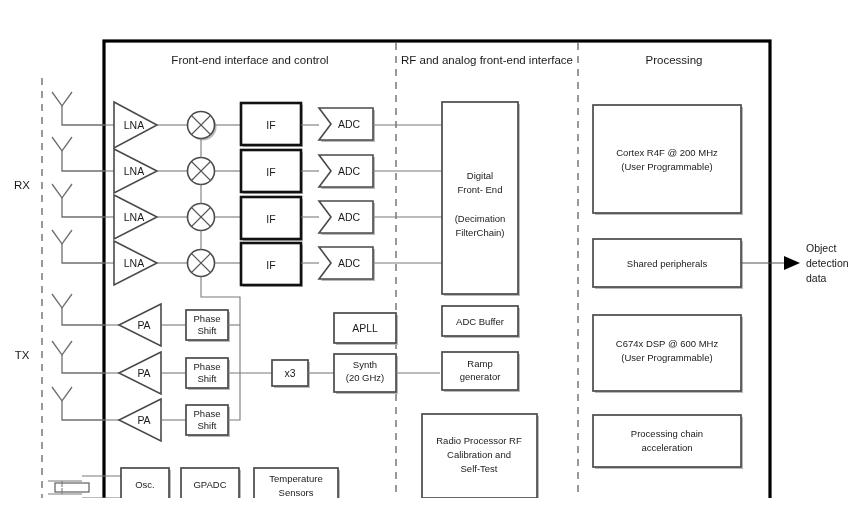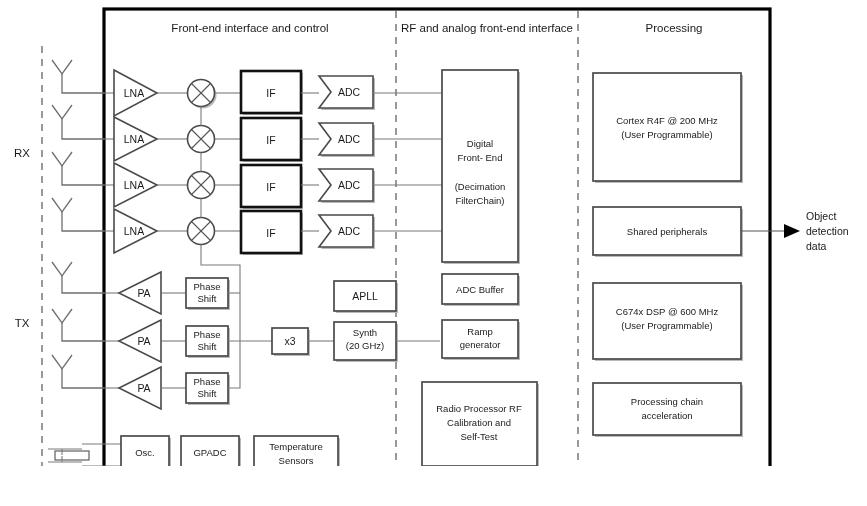--- a/index.html
+++ b/index.html
@@ -7,20 +7,21 @@
     padding: 0;
     background: #ffffff;
   }
   #root {
     position: relative;
     width: 867px;
     height: 466px;
     background: #ffffff;
     font-family: "Liberation Sans", sans-serif;
     overflow: hidden;
+    margin-top: 32px;
   }
   svg#diagram {
     position: absolute;
     left: 0;
     top: 0;
     width: 867px;
     height: 506px;
   }
   text {
     font-family: "Liberation Sans", sans-serif;

